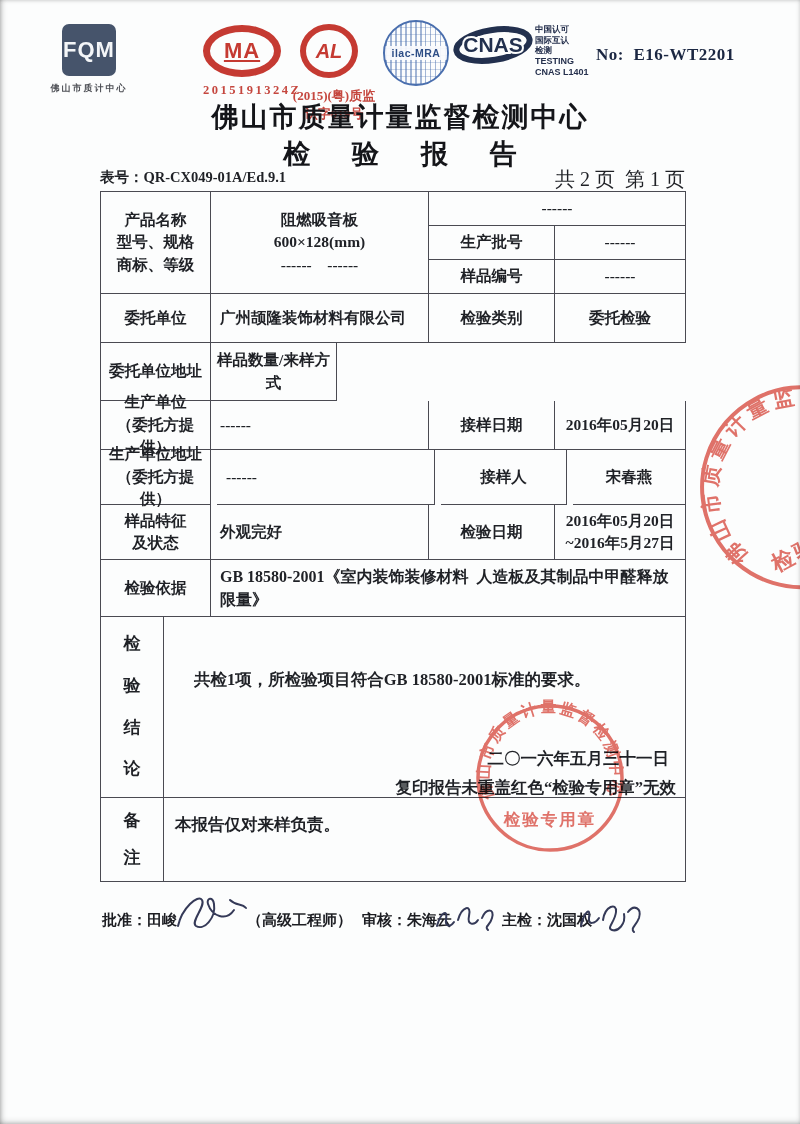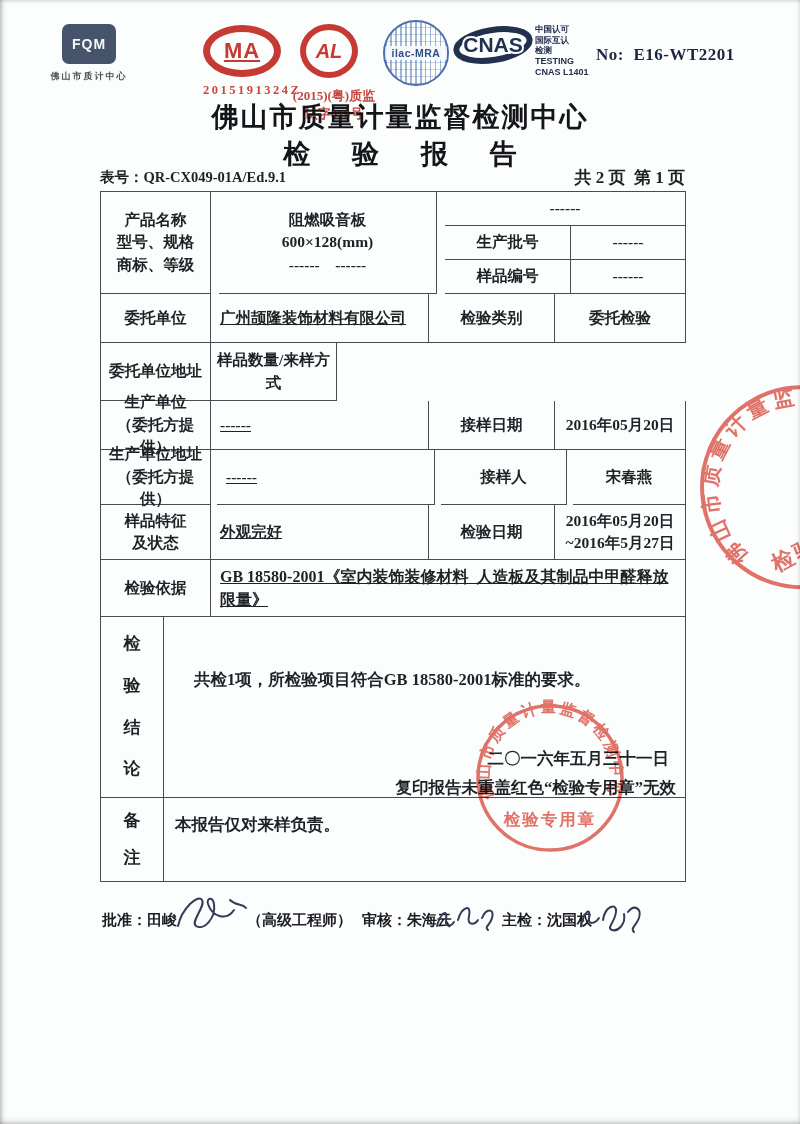--- a/index.html
+++ b/index.html
@@ -8,50 +8,50 @@
     background:#fcfdfd;color:#1f2126;
     font-family:"Liberation Serif","DejaVu Serif",serif;
     box-shadow:inset 4px 0 6px -4px rgba(60,60,60,.55),
                inset -2px 0 4px -2px rgba(120,120,120,.30),
                inset 0 -5px 7px -5px rgba(60,60,60,.40),
                inset 0 3px 4px -3px rgba(120,120,120,.25);
   }
   .abs{position:absolute;}
   .pre{white-space:pre;}
   
-  .fqm-box{width:54px;height:40px;background:#46546b;border-radius:7px;display:flex;align-items:center;justify-content:center;
-    color:#f4f6f8;font-family:"Liberation Sans",sans-serif;font-weight:bold;font-size:14px;letter-spacing:1px;}
+  .fqm-box{width:54px;height:52px;background:#46546b;border-radius:7px;display:flex;align-items:center;justify-content:center;
+    color:#f4f6f8;font-family:"Liberation Sans",sans-serif;font-weight:bold;font-size:22px;letter-spacing:1px;}
   .fqm-cap{width:110px;text-align:center;font-size:9px;font-weight:700;color:#4d4f55;letter-spacing:2px;margin-top:6px;margin-left:-28px;}
   .cma-oval{width:64px;height:38px;border:7px solid #c53a32;border-radius:50%;display:flex;align-items:center;justify-content:center;
     color:#c53a32;font-family:"Liberation Sans",sans-serif;font-weight:bold;font-size:22px;letter-spacing:1px;text-decoration:underline;}
   .cma-cap{margin-top:6px;text-align:center;color:#c5473f;font-size:12.5px;font-weight:600;letter-spacing:2.5px;}
   .cal-ring{width:46px;height:42px;border:6px solid #c53a32;border-radius:50%;display:flex;align-items:center;justify-content:center;
     color:#c53a32;font-family:"Liberation Sans",sans-serif;font-weight:bold;font-style:italic;font-size:20px;}
   .cal-cap{margin-top:9px;margin-left:-12px;width:92px;text-align:center;color:#c5473f;font-size:13px;font-weight:600;}
   .ilac-circle{width:62px;height:62px;border-radius:50%;border:2px solid #4a6fae;position:relative;overflow:hidden;
     background:
       repeating-linear-gradient(90deg, rgba(74,111,174,.50) 0 1.5px, rgba(255,255,255,0) 1.5px 5px),
       repeating-linear-gradient(0deg, rgba(74,111,174,.28) 0 1px, rgba(255,255,255,0) 1px 7px);}
   .ilac-band{position:absolute;left:0;right:0;top:24px;background:rgba(248,250,253,.92);text-align:center;
     color:#2d4d86;font-family:"Liberation Sans",sans-serif;font-weight:bold;font-size:10.5px;letter-spacing:.5px;padding:1px 0;}
   .cnas-txt{font-size:8.5px;line-height:1.25;color:#25304d;font-weight:600;font-family:"Liberation Sans",sans-serif;}
   .cnas-txt .b{font-weight:bold;font-size:9px;}
   .report-no{font-size:17px;font-weight:700;color:#1b2742;letter-spacing:.5px;}
   
   .title{left:0;right:0;top:99px;text-align:center;font-size:27px;font-weight:700;letter-spacing:2px;color:#141519;}
   .subtitle{left:0;right:0;top:136px;text-align:center;font-size:27px;font-weight:700;letter-spacing:1.55em;text-indent:1.55em;color:#141519;}
   .form-no{left:100px;top:168px;font-size:14.5px;font-weight:600;}
-  .pagination{right:115px;top:166px;font-size:17px;font-weight:700;}
+  .pagination{right:115px;top:166px;font-size:20px;font-weight:400;}
   
   .rtable{left:100px;top:191px;width:585px;border-top:1.6px solid #4a4a52;border-left:1.6px solid #4a4a52;}
   .trow{display:flex;}
   .tc{border-right:1.6px solid #4a4a52;border-bottom:1.6px solid #4a4a52;box-sizing:border-box;
       display:flex;align-items:center;justify-content:center;text-align:center;
       font-size:15.5px;font-weight:600;line-height:1.45;padding:2px 4px;}
-  .tc.left{justify-content:flex-start;text-align:left;padding-left:9px;text-decoration:underline;}
+  .tc.left{justify-content:flex-start;text-align:left;padding-left:9px;}
   .tc.col{flex-direction:column;}
   .w-label{width:110px;}
   .w-val{width:218px;}
   .w-l2{width:126px;}
   .w-v2{flex:1;}
   .subcol{flex:1;display:flex;flex-direction:column;}
   .subrow{flex:1;display:flex;}
   .vlabel{width:63px;font-size:17px;}
   .concl-cell{flex:1;position:relative;display:block;border-right:1.6px solid #4a4a52;border-bottom:1.6px solid #4a4a52;box-sizing:border-box;text-decoration:underline;}
   .concl-text{font-size:16.5px;font-weight:600;}
@@ -111,21 +111,21 @@
 
   <div class="abs report-no pre" style="left:596px;top:45px;">No:  E16-WT2201</div>
 
   <div class="abs title">佛山市质量计量监督检测中心</div>
   <div class="abs subtitle">检验报告</div>
   <div class="abs form-no">表号：QR-CX049-01A/Ed.9.1</div>
   <div class="abs pagination pre">共 2 页  第 1 页</div>
 
   <div class="abs rtable">
 
-    <div class="trow" style="height:102px;gap:8px;">
+    <div class="trow" style="height:102px;">
       <div class="tc col w-label">
         <span>产品名称</span>
         <span>型号、规格</span>
         <span>商标、等级</span>
       </div>
       <div class="tc col w-val">
         <span>阻燃吸音板</span>
         <span>600×128(mm)</span>
         <span class="pre">------    ------</span>
       </div>

